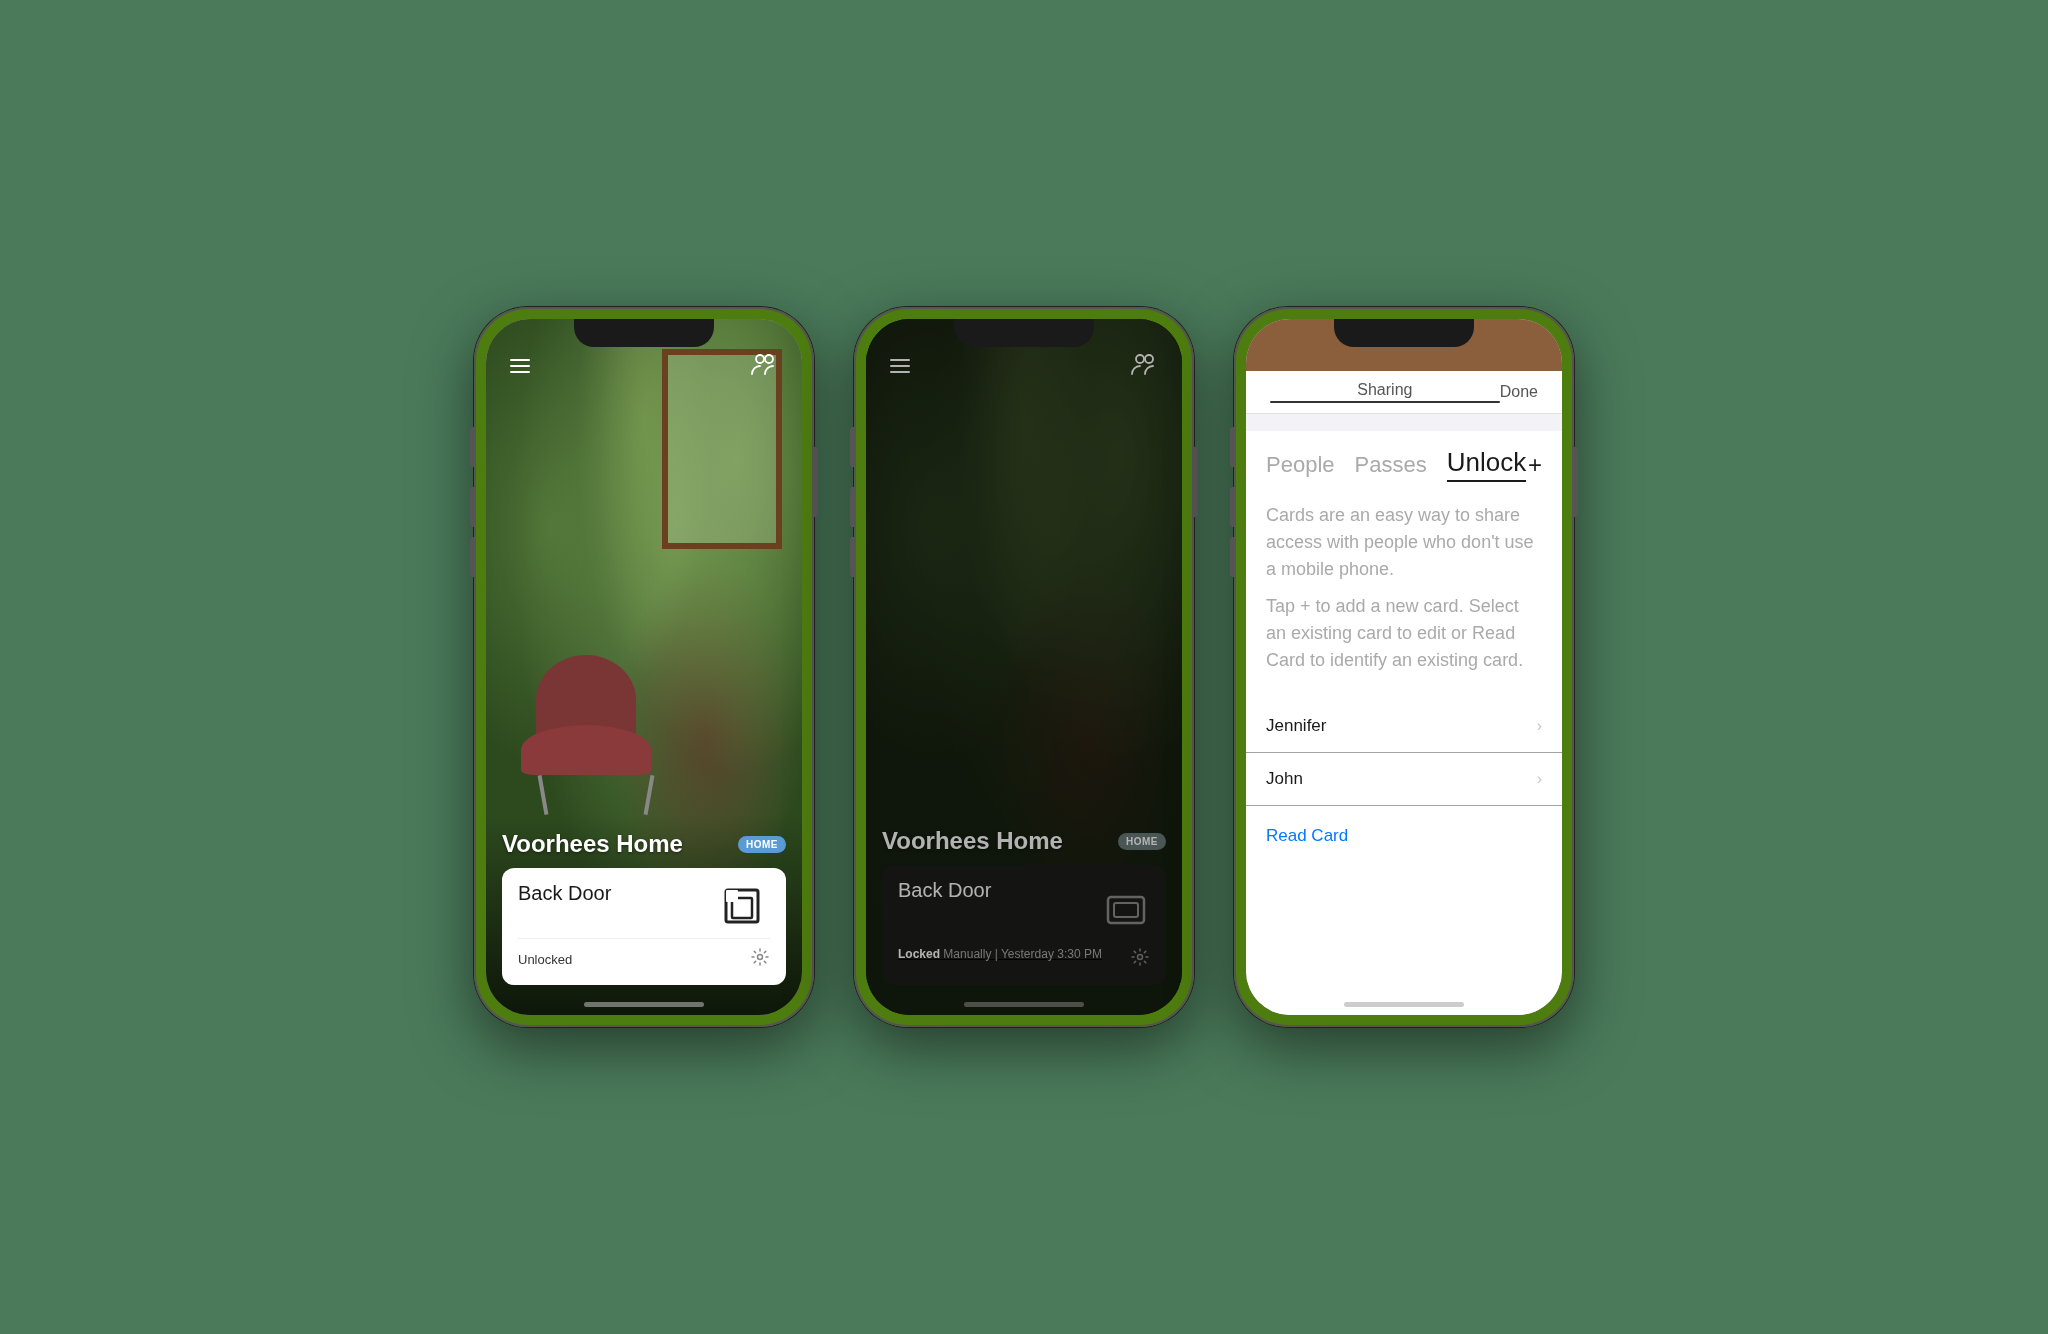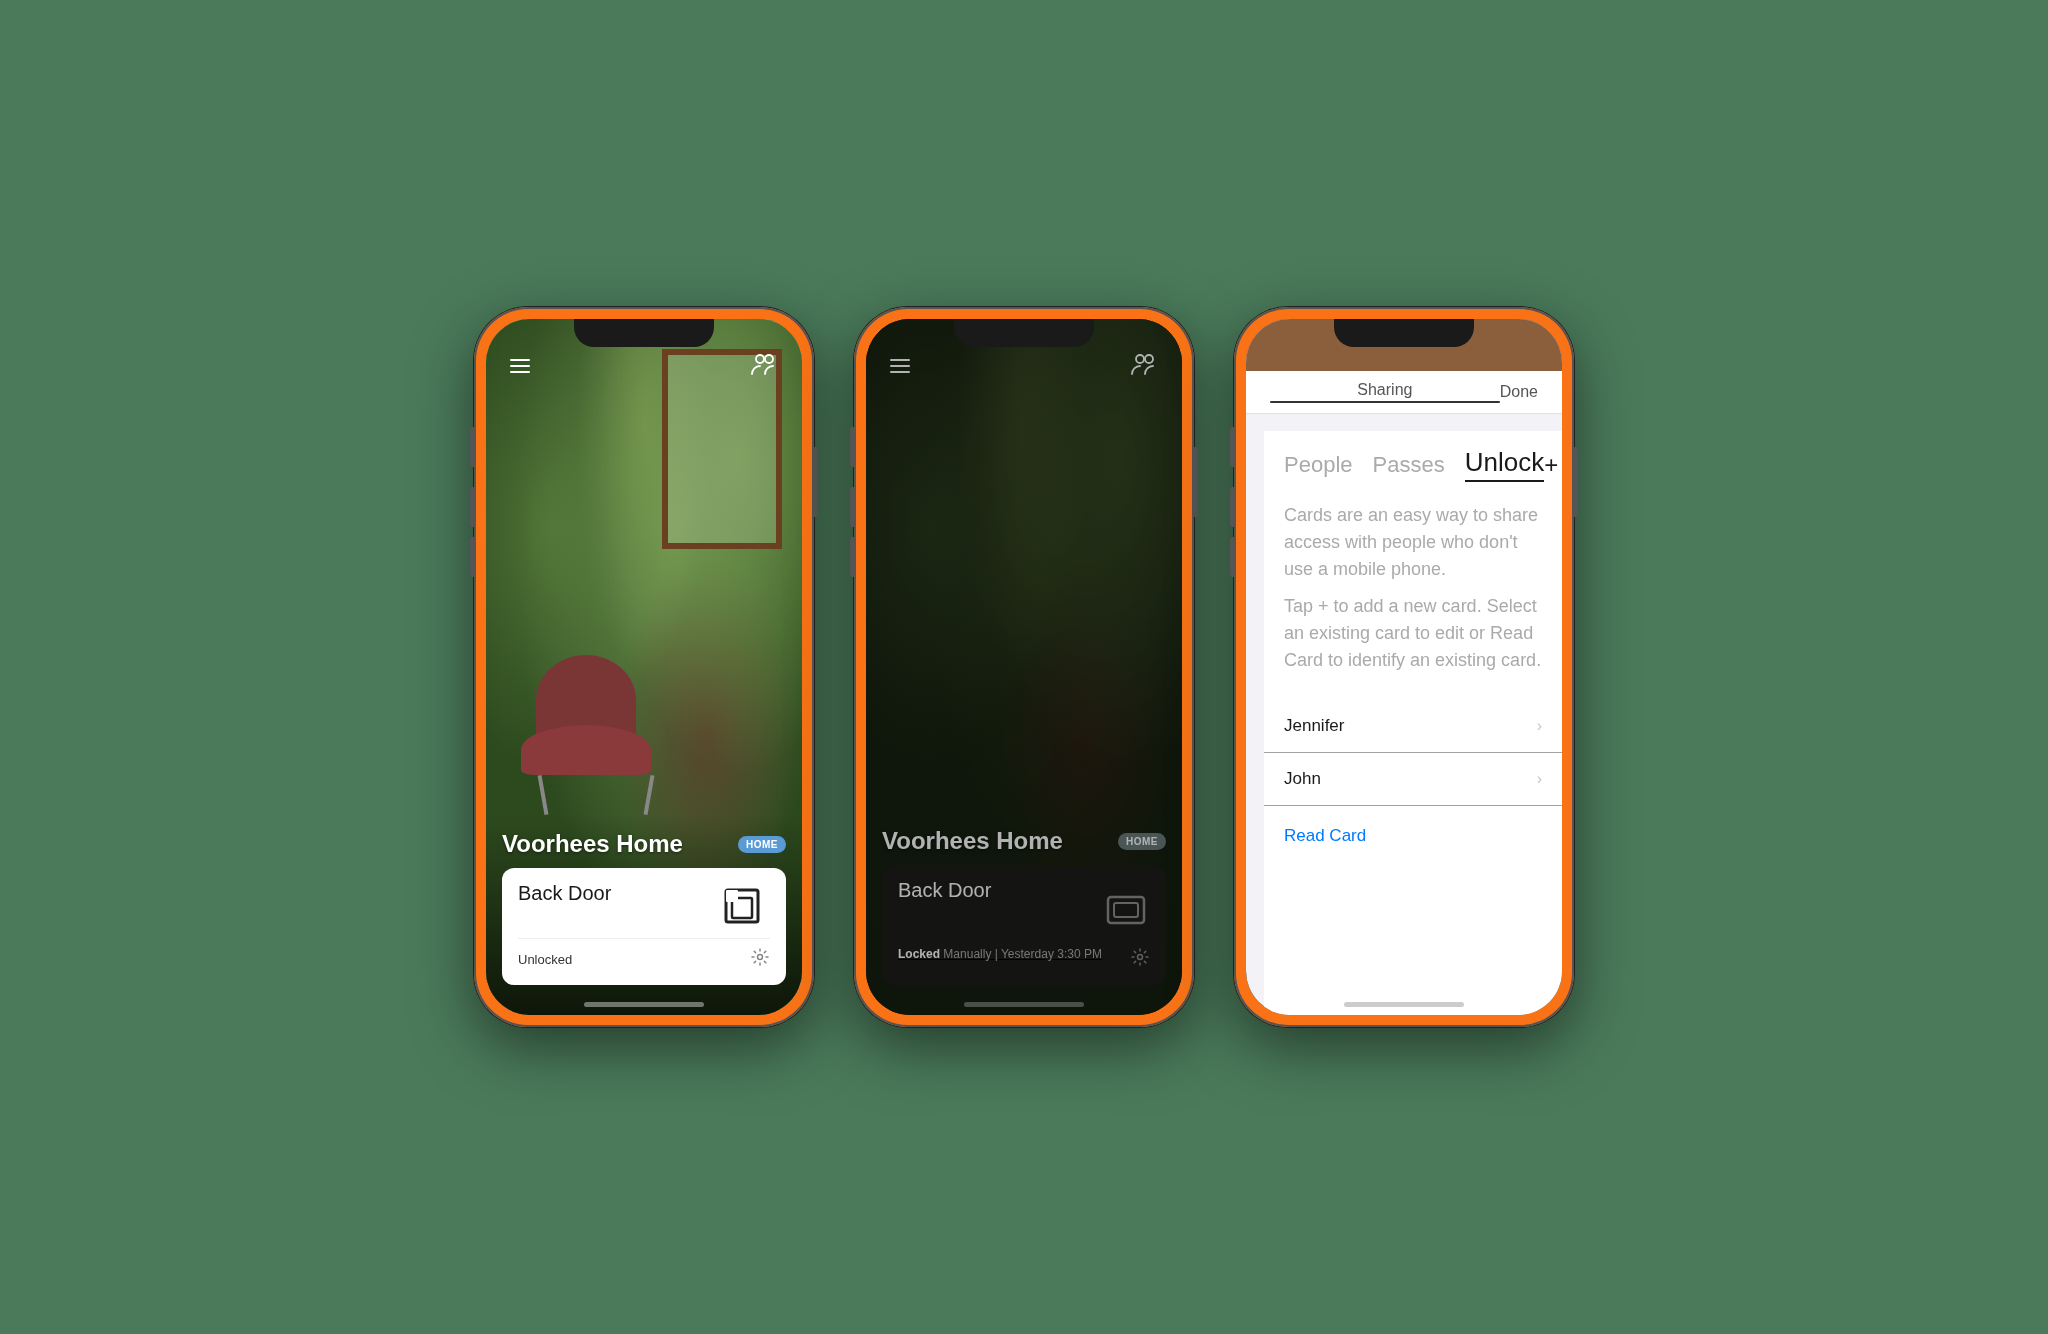--- a/index.html
+++ b/index.html
@@ -12,21 +12,21 @@
       min-height: 100vh;
       font-family: -apple-system, BlinkMacSystemFont, 'Helvetica Neue', Arial, sans-serif;
       gap: 40px;
       padding: 40px;
     }
 
     
     .phone-frame {
       width: 340px;
       height: 720px;
-      background: #f97316;
+      background: #4d7c0f;
       border-radius: 54px;
       padding: 12px;
       box-shadow:
         inset 0 0 0 2px #555,
         0 0 0 1px #222,
         0 20px 60px rgba(0,0,0,0.5);
       position: relative;
       flex-shrink: 0;
     }
 
@@ -467,21 +467,20 @@
       color: #555;
       font-weight: 400;
     }
 
     .phone3-content {
       position: absolute;
       top: 112px;
       left: 0; right: 0; bottom: 0;
       background: white;
       overflow-y: auto;
-      margin-left: 18px;
     }
 
     .tab-row {
       display: flex;
       align-items: center;
       padding: 16px 20px 8px;
       gap: 0;
     }
 
     .tab-people {

